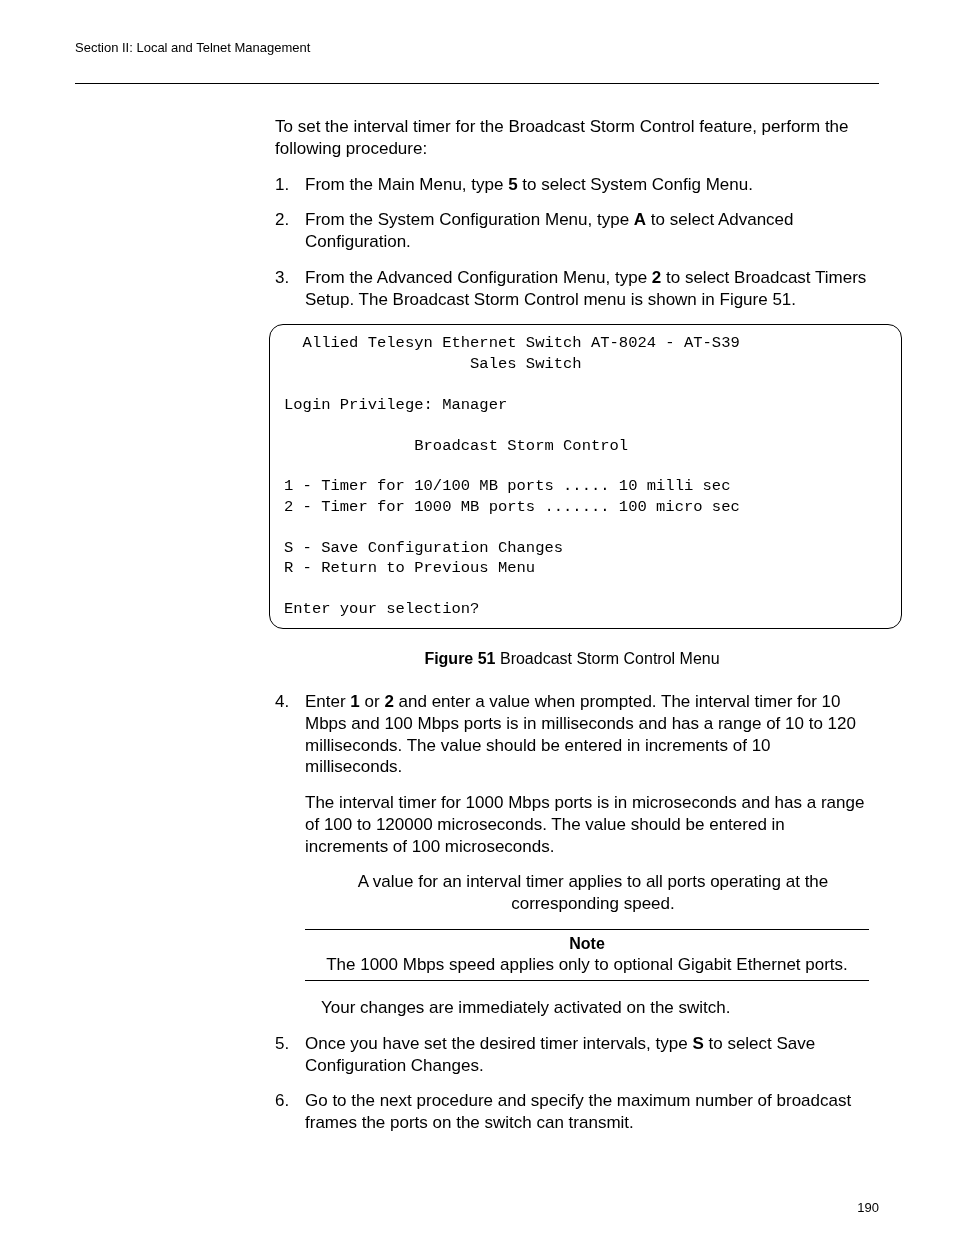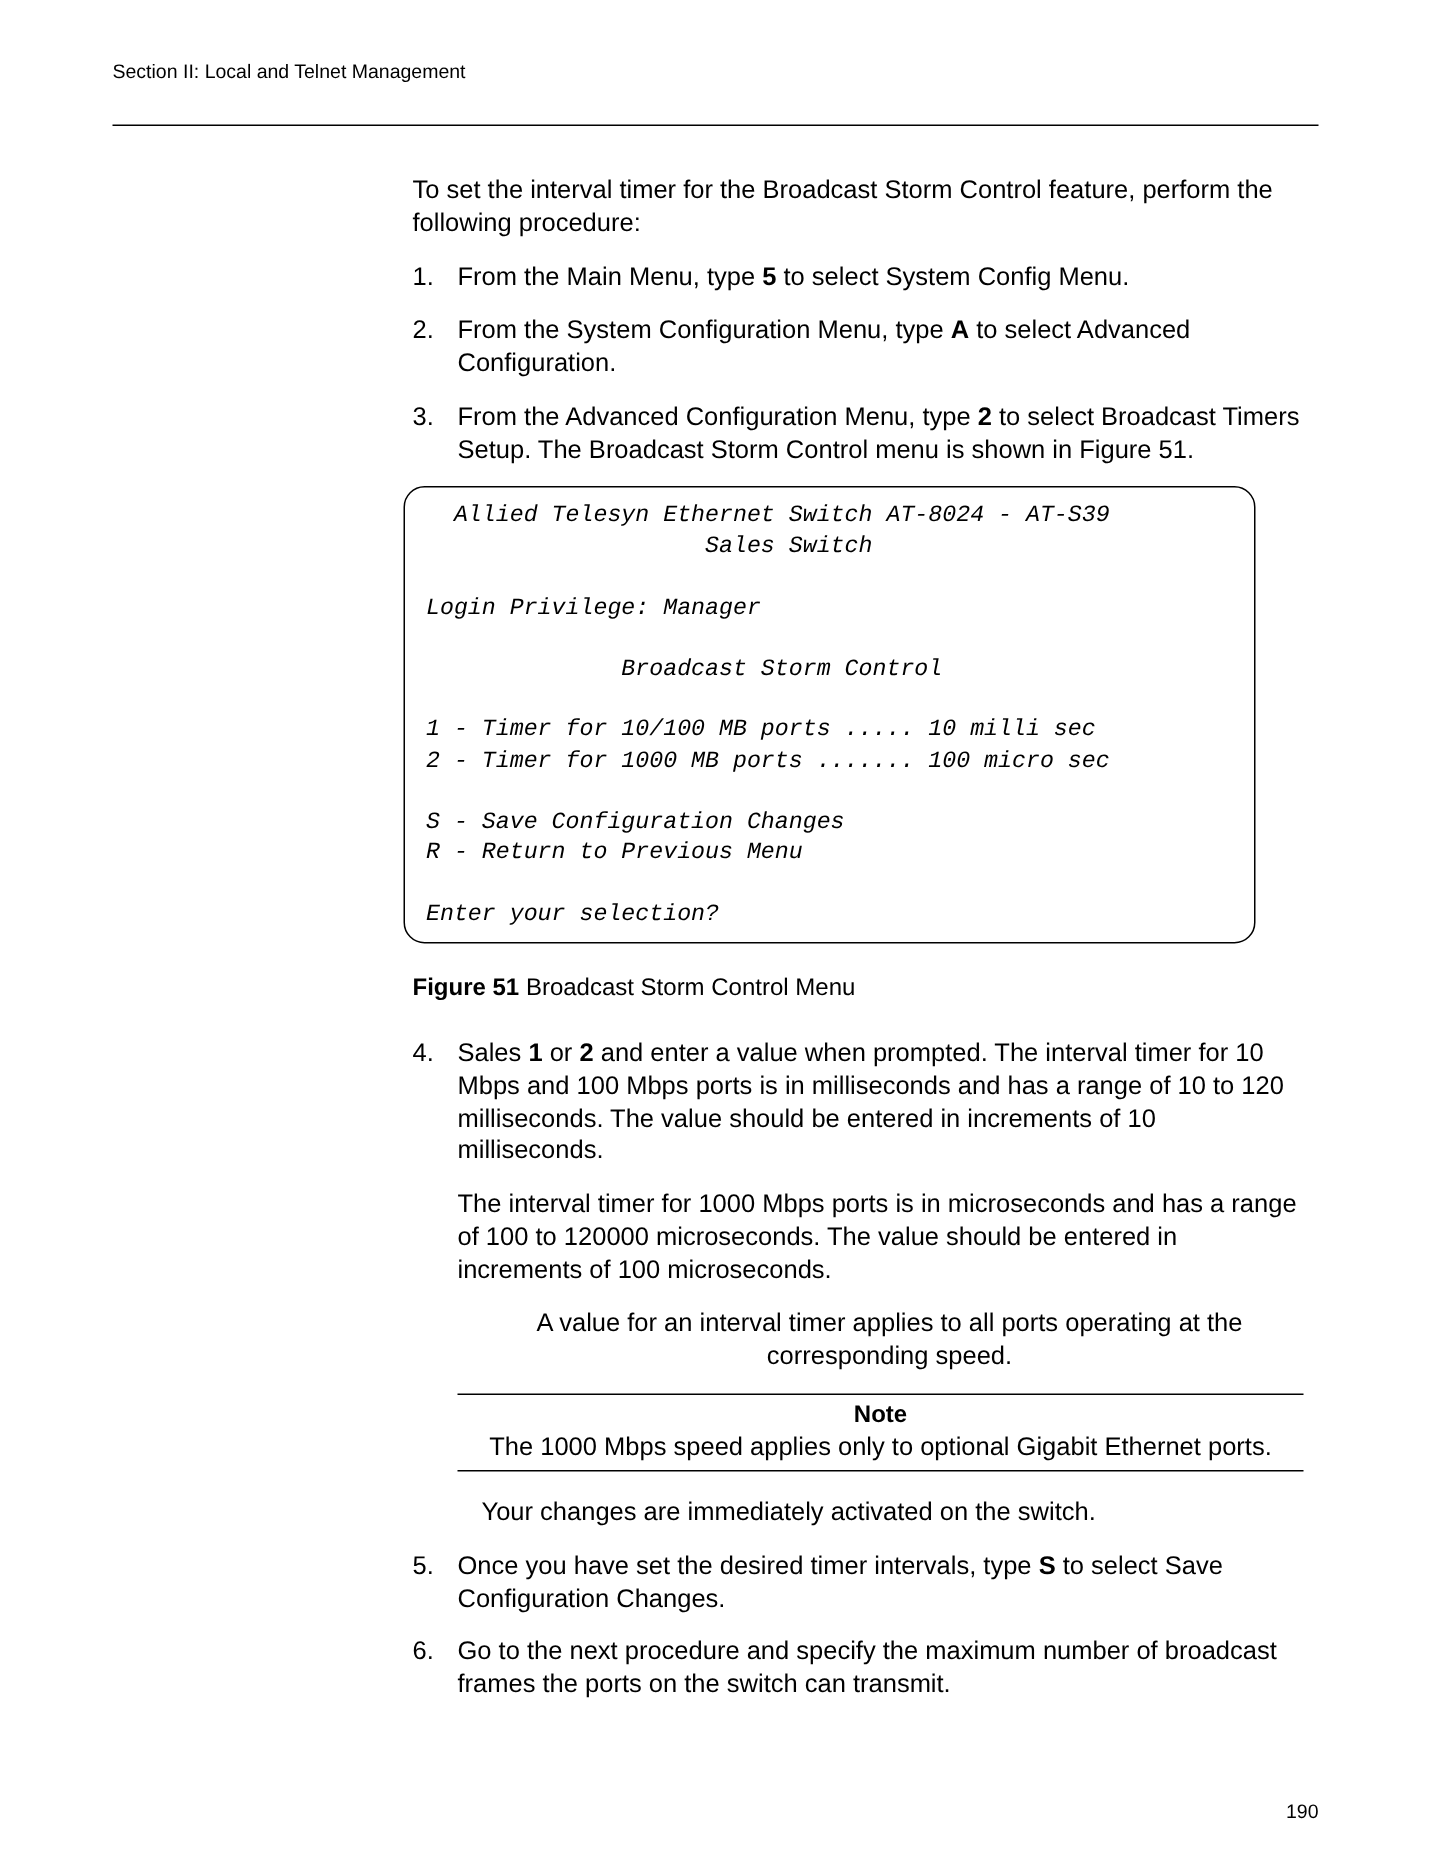--- a/index.html
+++ b/index.html
@@ -58,26 +58,25 @@
     margin: 8px 0 18px -6px;
   }
   .terminal {
     border: 1.5px solid #000;
     border-radius: 14px;
     padding: 8px 14px 8px 14px;
     font-family: "Courier New", monospace;
     font-size: 15.5px;
     line-height: 1.32;
     white-space: pre;
-    width: 568px;
+    width: 633px;
     box-sizing: border-box;
-    font-style: italic;
   }
   .fig-caption {
-    text-align: left;
+    text-align: center;
     font-size: 16px;
     margin: 20px 0 22px 0;
   }
   .sub-para {
     margin: 0 0 14px 30px;
   }
   .note-box {
     margin: 6px 0 16px 30px;
     text-align: center;
   }
@@ -148,21 +147,21 @@
 <span>Enter your selection?</span></div>
     </div>
 
     <div class="fig-caption">
       <span class="bold">Figure 51</span><span>  Broadcast Storm Control Menu</span>
     </div>
 
     <ol class="steps">
       <li>
         <span class="num">4.</span>
-        <span>Sales </span><span class="bold">1</span><span> or </span><span class="bold">2</span><span> and enter a value when prompted. The interval timer for 10 Mbps and 100 Mbps ports is in milliseconds and has a range of 10 to 120 milliseconds. The value should be entered in increments of 10 milliseconds.</span>
+        <span>Enter </span><span class="bold">1</span><span> or </span><span class="bold">2</span><span> and enter a value when prompted. The interval timer for 10 Mbps and 100 Mbps ports is in milliseconds and has a range of 10 to 120 milliseconds. The value should be entered in increments of 10 milliseconds.</span>
 
         <p class="sub-para" style="margin-left:0; margin-top:14px;">The interval timer for 1000 Mbps ports is in microseconds and has a range of 100 to 120000 microseconds. The value should be entered in increments of 100 microseconds.</p>
         <p class="sub-para" style="margin-left:12px;text-align:center;">A value for an interval timer applies to all ports operating at the corresponding speed.</p>
 
         <div class="note-box" style="margin-left:0;">
           <hr class="note-rule">
           <p class="note-label">Note</p>
           <p class="note-text">The 1000 Mbps speed applies only to optional Gigabit Ethernet ports.</p>
           <hr class="note-rule">
         </div>

